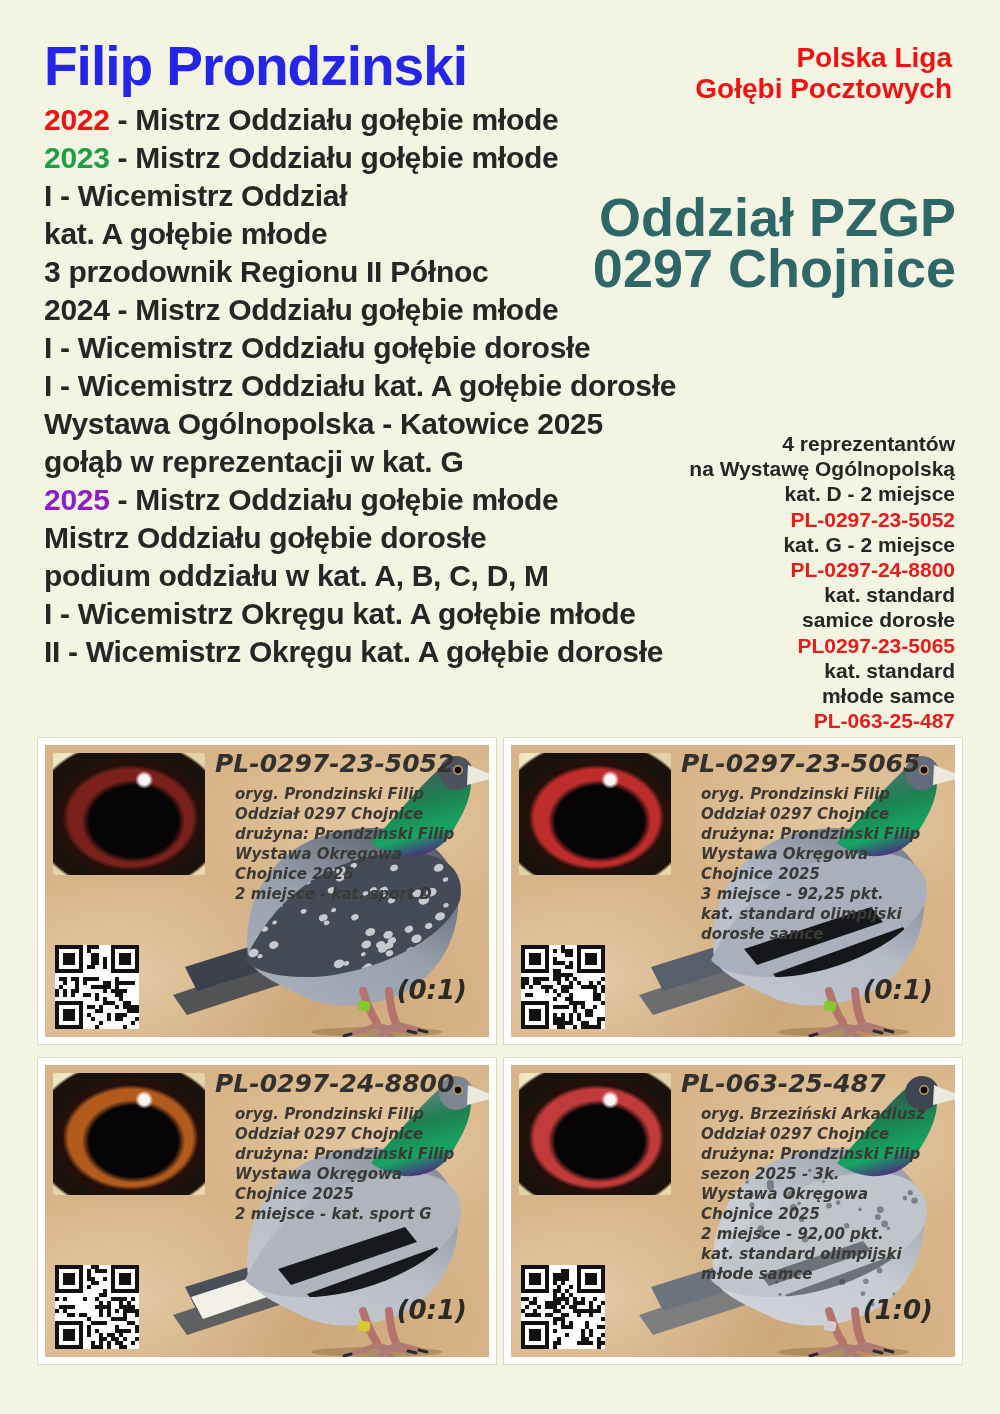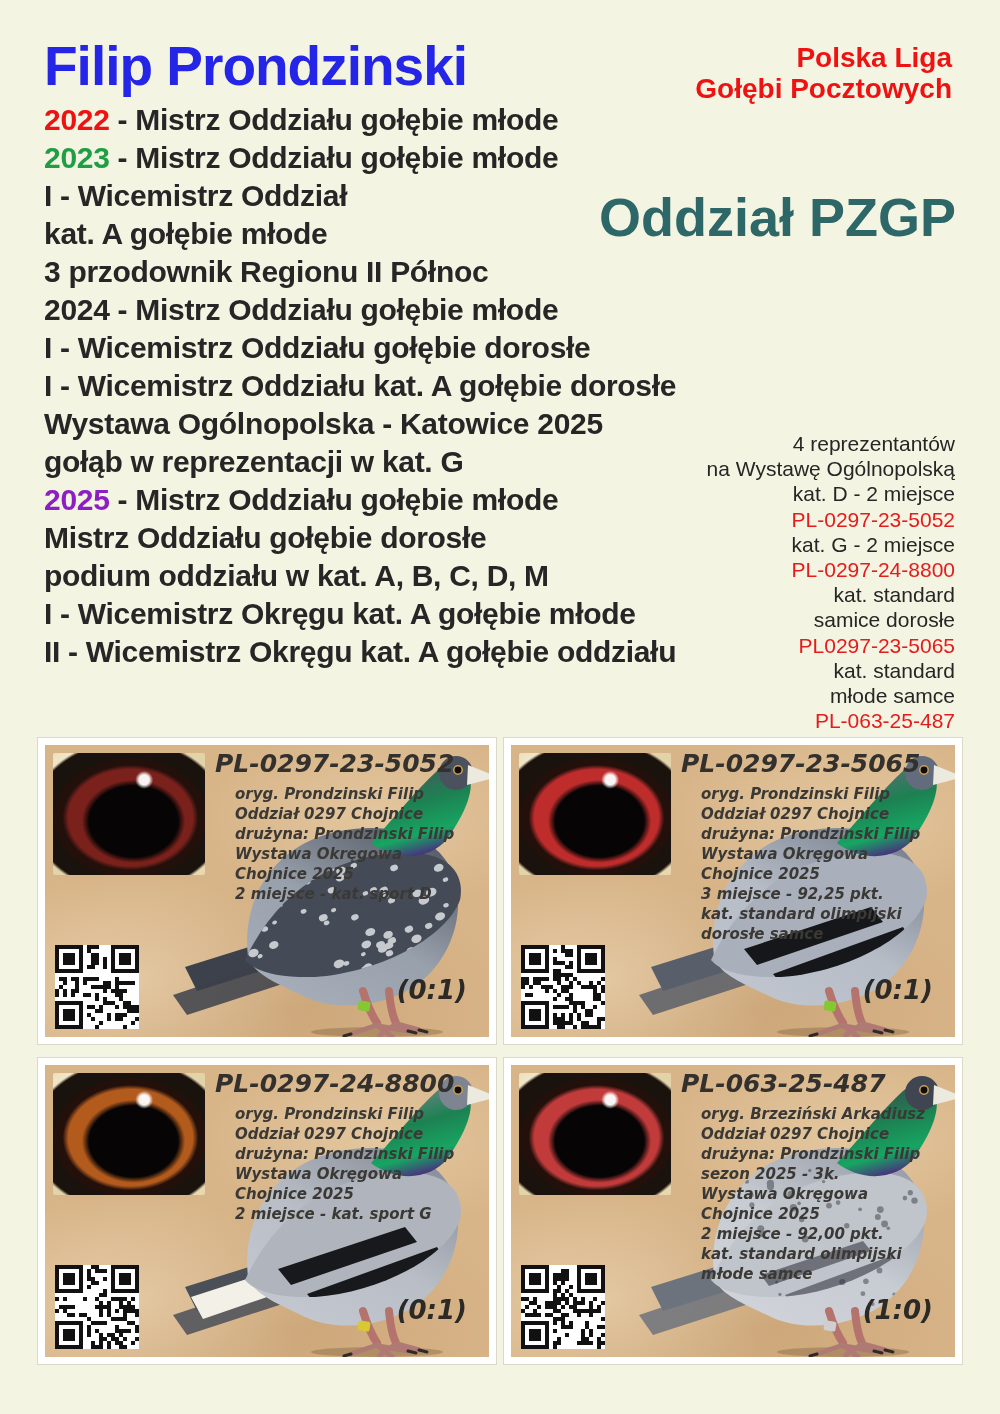--- a/index.html
+++ b/index.html
@@ -30,21 +30,21 @@
     position:absolute; left:44px; top:101px;
     font-size:30px; line-height:38px; font-weight:700;
     color:var(--dark); letter-spacing:-0.3px;
   }
   .ach div{white-space:nowrap;}
   .ach .yr{font-weight:800;text-align:right;}
   
   .reps{
     position:absolute; right:45px; top:431px;
     text-align:right; font-size:21px; line-height:25.2px;
-    font-weight:400; color:var(--dark);
+    font-weight:700; color:var(--dark);
   }
   .reps div{white-space:nowrap;}
   .reps .code{color:var(--codered);}
   
   .card{
     position:absolute; width:460px; height:308px;
     background:#ffffff; border:1px solid #dcd9ca; box-sizing:border-box;
     padding:7px;
   }
   .card-inner{
@@ -93,38 +93,39 @@
 
   <div class="owner-name">Filip Prondzinski</div>
 
   <div class="league">
     <div>Polska Liga</div>
     <div>Gołębi Pocztowych</div>
   </div>
 
   <div class="division">
     <div>Oddział PZGP</div>
+    <div>0297 Chojnice</div>
   </div>
 
   <div class="ach" id="ach-list">
       <div><span class="yr" style="color: var(--red);">2022</span> - Mistrz Oddziału gołębie młode</div>
       <div><span class="yr" style="color: var(--green);">2023</span> - Mistrz Oddziału gołębie młode</div>
       <div>I - Wicemistrz Oddział</div>
       <div>kat. A gołębie młode</div>
       <div>3 przodownik Regionu II Północ</div>
       <div>2024 - Mistrz Oddziału gołębie młode</div>
       <div>I - Wicemistrz Oddziału gołębie dorosłe</div>
       <div>I - Wicemistrz Oddziału kat. A gołębie dorosłe</div>
       <div>Wystawa Ogólnopolska - Katowice 2025</div>
       <div>gołąb w reprezentacji w kat. G</div>
       <div><span class="yr" style="color: var(--purple);">2025</span> - Mistrz Oddziału gołębie młode</div>
       <div>Mistrz Oddziału gołębie dorosłe</div>
       <div>podium oddziału w kat. A, B, C, D, M</div>
       <div>I - Wicemistrz Okręgu kat. A gołębie młode</div>
-      <div>II - Wicemistrz Okręgu kat. A gołębie oddziału</div>
+      <div>II - Wicemistrz Okręgu kat. A gołębie dorosłe</div>
     </div>
 
   <div class="reps" id="rep-list">
       <div>4 reprezentantów</div>
       <div>na Wystawę Ogólnopolską</div>
       <div>kat. D - 2 miejsce</div>
       <div class="code">PL-0297-23-5052</div>
       <div>kat. G - 2 miejsce</div>
       <div class="code">PL-0297-24-8800</div>
       <div>kat. standard</div>

